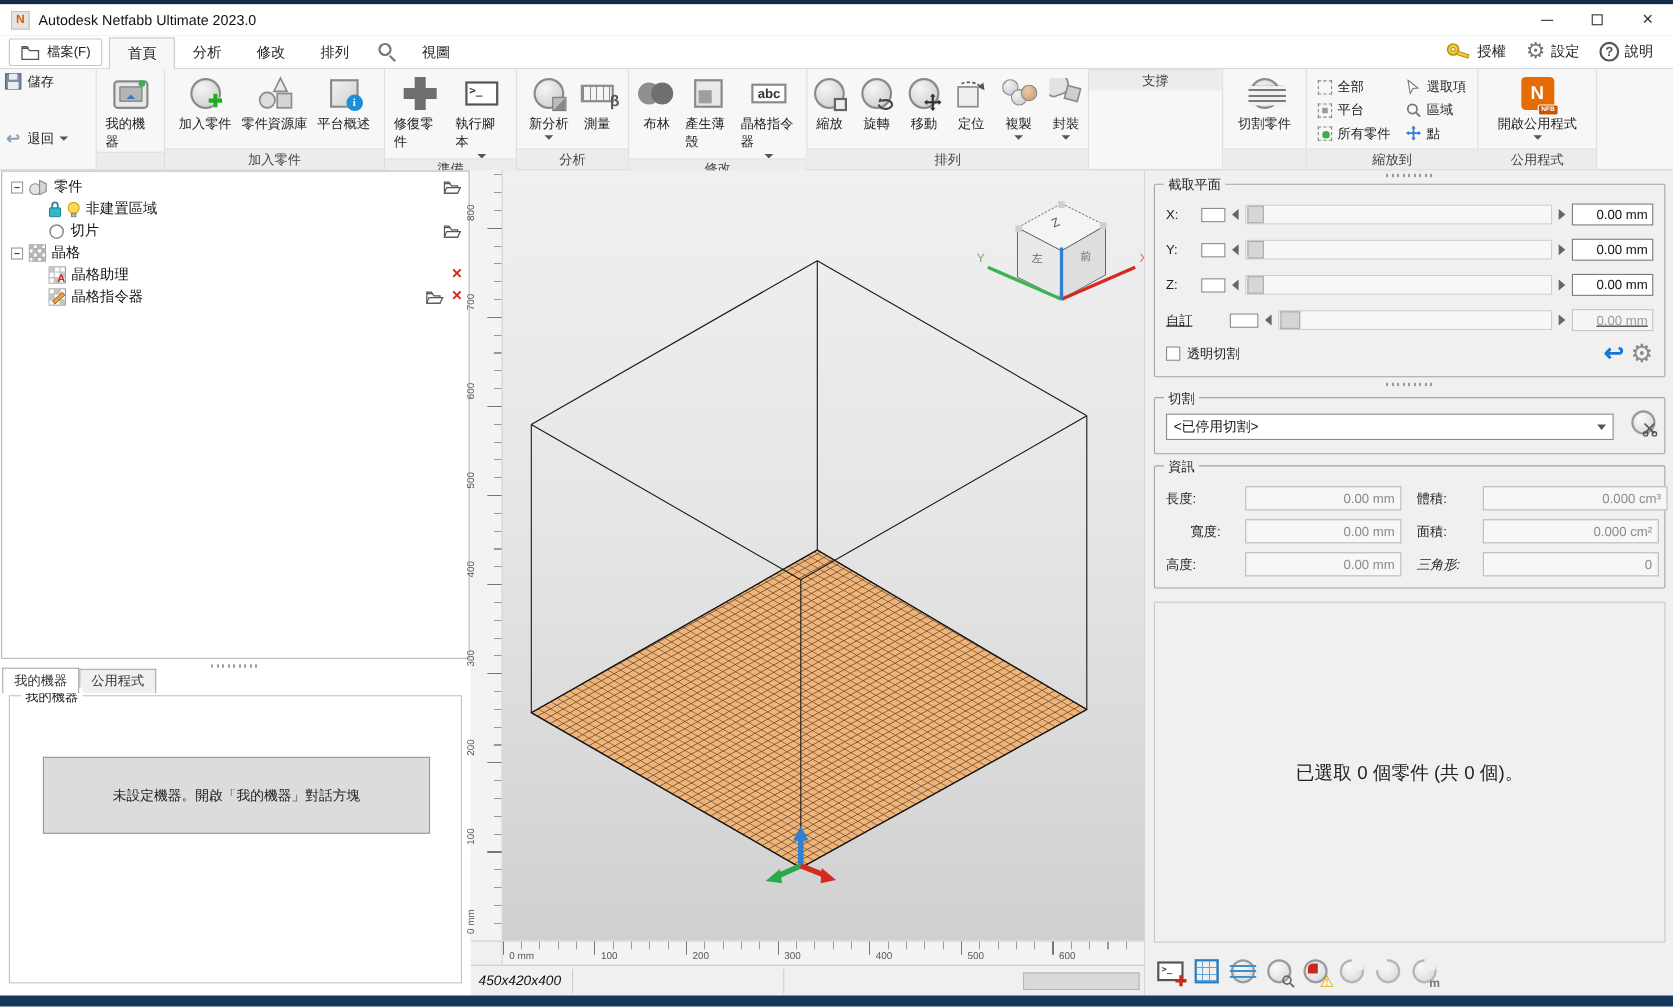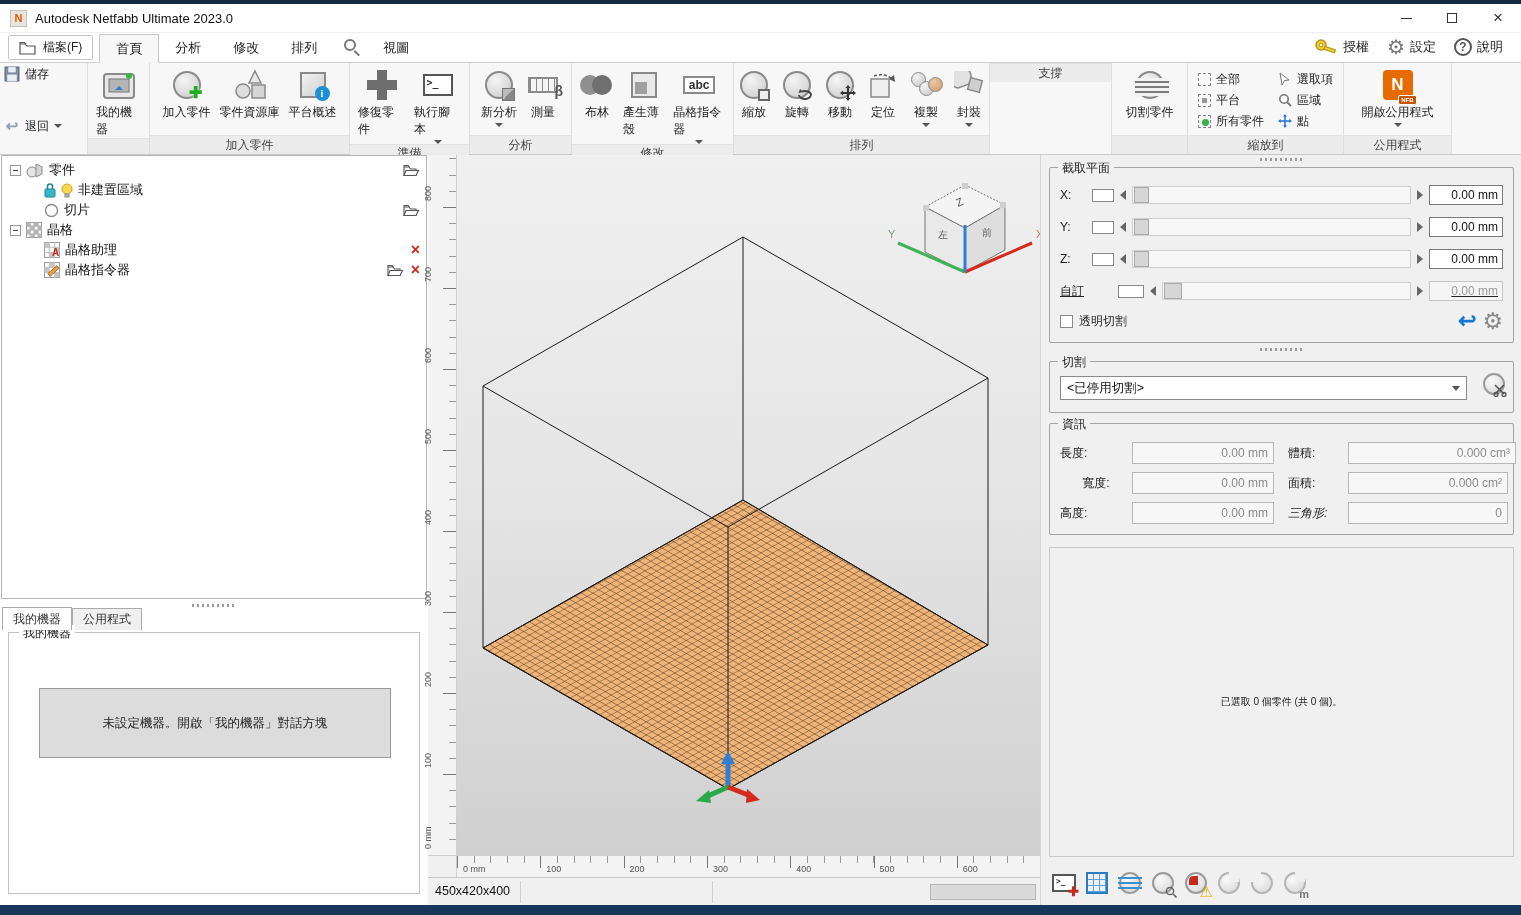--- a/index.html
+++ b/index.html
@@ -100,21 +100,21 @@
   .vtick { position:absolute; left:5px; font-size:9px; color:#555; white-space:nowrap;
     transform-origin:0 100%; transform:rotate(-90deg); }
   #hruler { position:absolute; left:29px; top:700px; width:583px; height:22px; background:#f3f3f3; border-top:1px solid #cfcfcf; }
   #hruler .minor { position:absolute; left:0; top:0; height:7px; width:100%;
     background:repeating-linear-gradient(to right, #999 0 1px, transparent 1px 16.66px); }
   #hruler .major { position:absolute; left:0; top:0; height:12px; width:100%;
     background:repeating-linear-gradient(to right, #777 0 1px, transparent 1px 83.3px); }
   .htick { position:absolute; top:8px; font-size:9px; color:#555; white-space:nowrap; }
   #hruler-corner { position:absolute; left:0; top:700px; width:29px; height:22px; background:#f0f0f0; border-top:1px solid #cfcfcf; border-right:1px solid #cfcfcf;}
   #statusbar { position:absolute; left:0; top:722px; width:612px; height:28px; background:#f0f0f0; border-top:1px solid #c9c9c9; }
-  #status-dims { position:absolute; left:7px; top:6px; font-size:12.5px; color:#111; }
+  #status-dims { position:absolute; left:7px; top:6px; font-size:12.5px; color:#111;font-style:italic; }
   .ssep { position:absolute; top:3px; width:1px; height:22px; background:#cfcfcf; }
   #status-progress { position:absolute; left:502px; top:6px; width:106px; height:16px; background:#dadada; border:1px solid #b5b5b5; }
 
   
   .fieldset { position:absolute; border:1px solid #a3a3a3; border-radius:2px; background:#f0f0f0;padding-left:17px; }
   .flegend { position:absolute; left:8px; top:-8px; background:#f0f0f0; padding:0 4px; font-size:12px; color:#222; }
   .cliprow { position:absolute; left:10px; right:10px; height:22px; display:flex; align-items:center; gap:6px; }
   .axlabel { width:26px; font-size:12px; }
   .cbox { width:22px; height:13px; border:1px solid #8a8a8a; background:#fff; flex:none; }
   .arrowL { width:0; height:0; border-top:5px solid transparent; border-bottom:5px solid transparent; border-right:6px solid #666; }
@@ -127,21 +127,21 @@
   .checkbox13 { width:13px; height:13px; border:1px solid #8a8a8a; background:#fff; flex:none;}
   .undo-blue { font-size:22px; font-weight:bold; color:#1679d0; line-height:1; transform:scaleX(-1) rotate(0deg); display:inline-block;}
   .selectbox { height:24px; background:#fff; border:1px solid #8a8a8a; display:flex; align-items:center;
     padding:0 6px; font-size:12.5px; color:#111; position:relative; }
   .selcaret { position:absolute; right:6px; top:9px; width:0; height:0; border-left:4px solid transparent; border-right:4px solid transparent; border-top:5px solid #555; }
   .inforow { position:absolute; height:22px; display:flex; align-items:center; }
   .inflabel { font-size:12px; color:#222; }
   .infofield { height:22px; background:#f7f7f7; border:1px solid #b8b8b8; color:#8a8a8a; font-size:12px;
     display:flex; align-items:center; justify-content:flex-end; padding-right:5px; }
   #msg-box { position:absolute; left:8px; top:392px; width:465px; height:310px; border:1px solid #c9c9c9;
-    display:flex; align-items:center; justify-content:center; font-size:10px; color:#222; }
+    display:flex; align-items:center; justify-content:center; font-size:17px; color:#222; }
   #rp-icons { position:absolute; left:10px; top:712px; height:32px; display:flex; align-items:center; gap:7px; }
   .rpico { width:26px; height:26px; position:relative; display:flex; align-items:center; justify-content:center; }
   .ring { width:22px; height:22px; border-radius:50%; border:2px solid #9a9a9a;
     background:radial-gradient(circle at 35% 30%, #fafafa, #d5d5d5); position:relative;}
   .warn { color:#e8a800; font-size:15px; position:absolute; right:-4px; bottom:-5px; }
 
   
   .cube-ico { width:26px; height:26px; border:2px solid #8a8a8a; background:linear-gradient(135deg,#f2f2f2,#cfcfcf); position:relative; }
   .info-dot { position:absolute; right:-6px; bottom:-5px; width:15px; height:15px; border-radius:50%; background:#1d8fd6;
     color:#fff; font-size:10px; font-weight:bold; display:flex; align-items:center; justify-content:center; font-family:"Liberation Serif",serif;}

